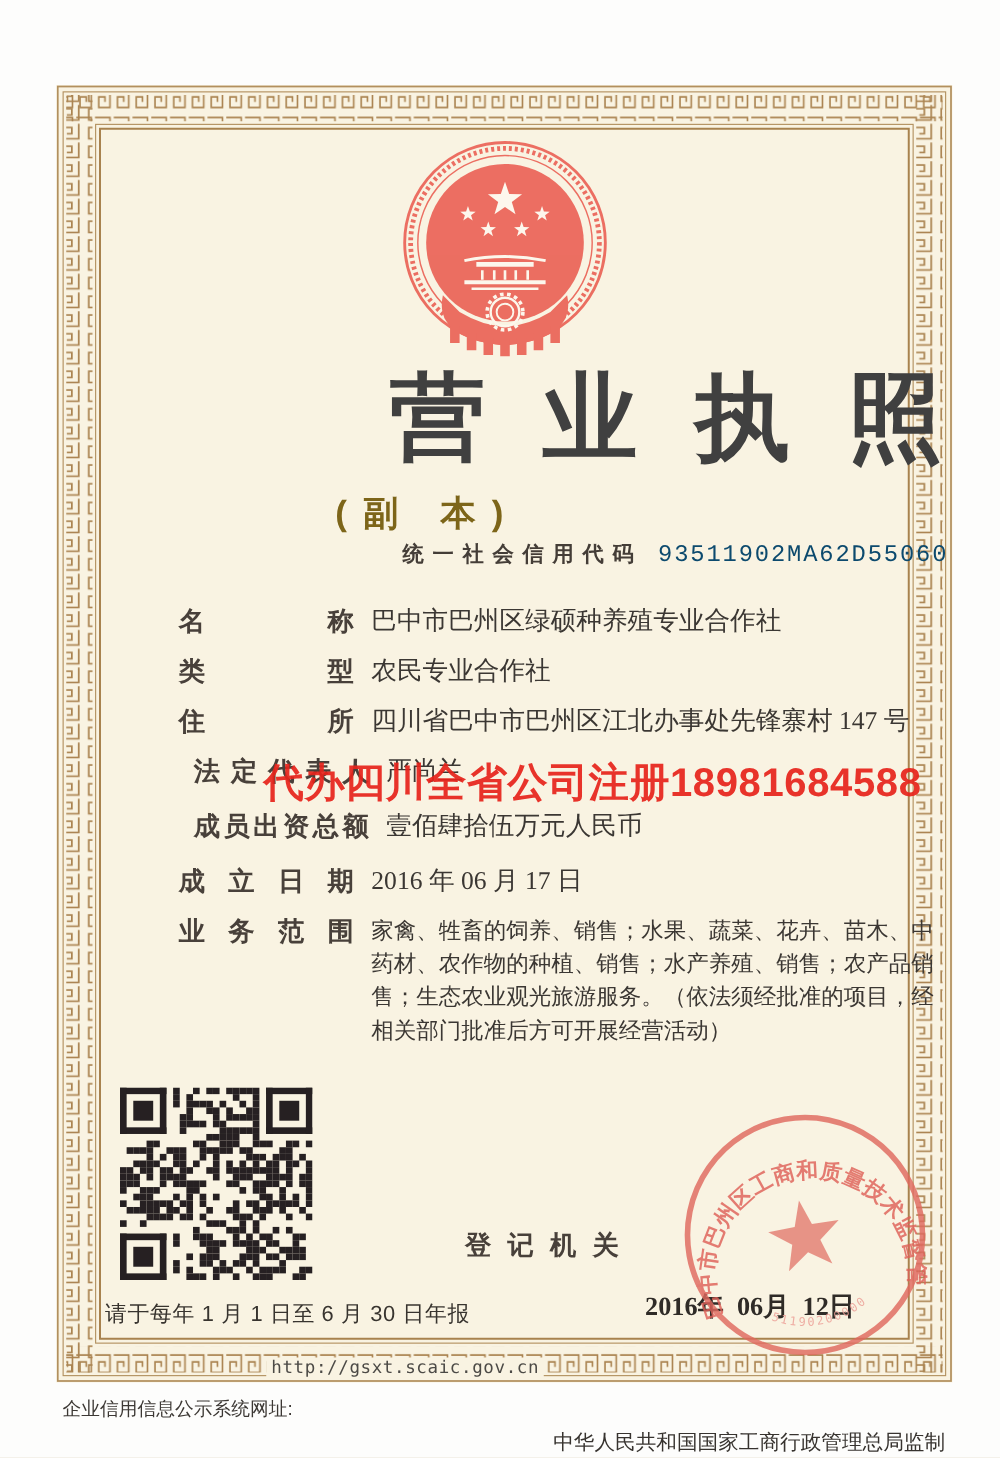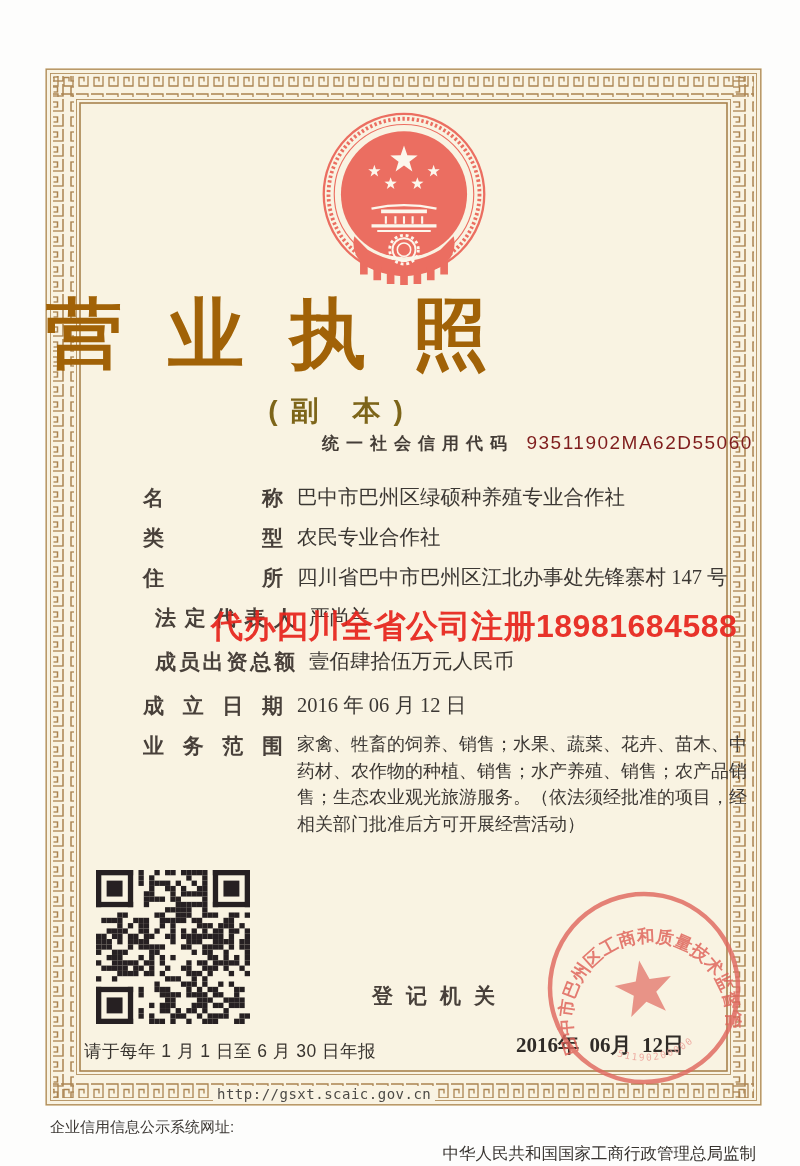--- a/index.html
+++ b/index.html
@@ -3,29 +3,29 @@
 <meta charset="utf-8">
 <style>
   * { margin:0; padding:0; box-sizing:border-box; }
   body { background:#e8e8e8; font-family:"Liberation Sans", sans-serif; }
   .page { position:relative; width:800px; height:1166px; background:#fdfdfc; overflow:hidden; margin:0 auto; }
   .paper { position:absolute; left:45px; top:68px; width:717px; height:1038px; background:#f9f3e2; }
   .frame-svg { position:absolute; left:45px; top:68px; width:717px; height:1038px; }
 
   .emblem { position:absolute; left:318px; top:110px; width:172px; height:178px; }
 
-  .doc-title { position:absolute; top:284px; left:0; width:800px; text-align:left;
-    font-size:76px; font-weight:900; color:#a16207; letter-spacing:46px; padding-left:46px;
+  .doc-title { position:absolute; top:284px; left:0; width:800px; text-align:right;
+    font-size:76px; font-weight:900; color:#404040; letter-spacing:46px; padding-left:46px;
     font-family:"Liberation Sans", sans-serif; }
   .doc-subtitle { position:absolute; top:392px; left:0; width:671px; text-align:center;
     font-size:28px; font-weight:700; color:#7d6519; letter-spacing:13px; padding-left:13px; }
 
   .credit-row { position:absolute; left:322px; top:432px; white-space:nowrap; }
   .credit-label { font-size:17px; font-weight:700; color:#443d37; letter-spacing:7px; }
-  .credit-code { font-size:19px; color:#7f1d1d; font-family:Liberation Sans, sans-serif; letter-spacing:1.5px; margin-left:8px; }
+  .credit-code { font-size:19px; color:#0c4a6e; font-family:Liberation Mono, monospace; letter-spacing:1.5px; margin-left:8px; }
 
   .fields { position:absolute; left:143px; top:483px; width:615px; }
   .field-row { display:flex; align-items:flex-start; margin-bottom:11px; min-height:29px; }
   .field-row.gap-lg { margin-bottom:15px;margin-left:12px; }
   .field-label { flex:0 0 140px; font-size:21px; font-weight:700; color:#48403a;
     text-align:justify; text-align-last:justify; line-height:29px; }
   .field-value { margin-left:14px; font-size:20.5px; color:#3b3733; line-height:29px; flex:1;
     font-family:"Liberation Serif", serif; }
   .field-value.scope { font-size:18px; line-height:26.5px; max-width:470px; }
 
@@ -137,21 +137,21 @@
     <div class="field-row gap-lg">
       <span class="field-label">法定代表人</span>
       <span class="field-value">严尚兰</span>
     </div>
     <div class="field-row gap-lg">
       <span class="field-label">成员出资总额</span>
       <span class="field-value">壹佰肆拾伍万元人民币</span>
     </div>
     <div class="field-row">
       <span class="field-label">成立日期</span>
-      <span class="field-value">2016 年 06 月 12 日</span>
+      <span class="field-value">2016 年 06 月 17 日</span>
     </div>
     <div class="field-row">
       <span class="field-label">业务范围</span>
       <span class="field-value scope">家禽、牲畜的饲养、销售；水果、蔬菜、花卉、苗木、中药材、农作物的种植、销售；水产养殖、销售；农产品销售；生态农业观光旅游服务。（依法须经批准的项目，经相关部门批准后方可开展经营活动）</span>
     </div>
   </div>
 
   <div class="watermark">代办四川全省公司注册18981684588</div>
 
   <svg id="qr" class="qr-box" viewBox="0 0 154 154" aria-hidden="true">

